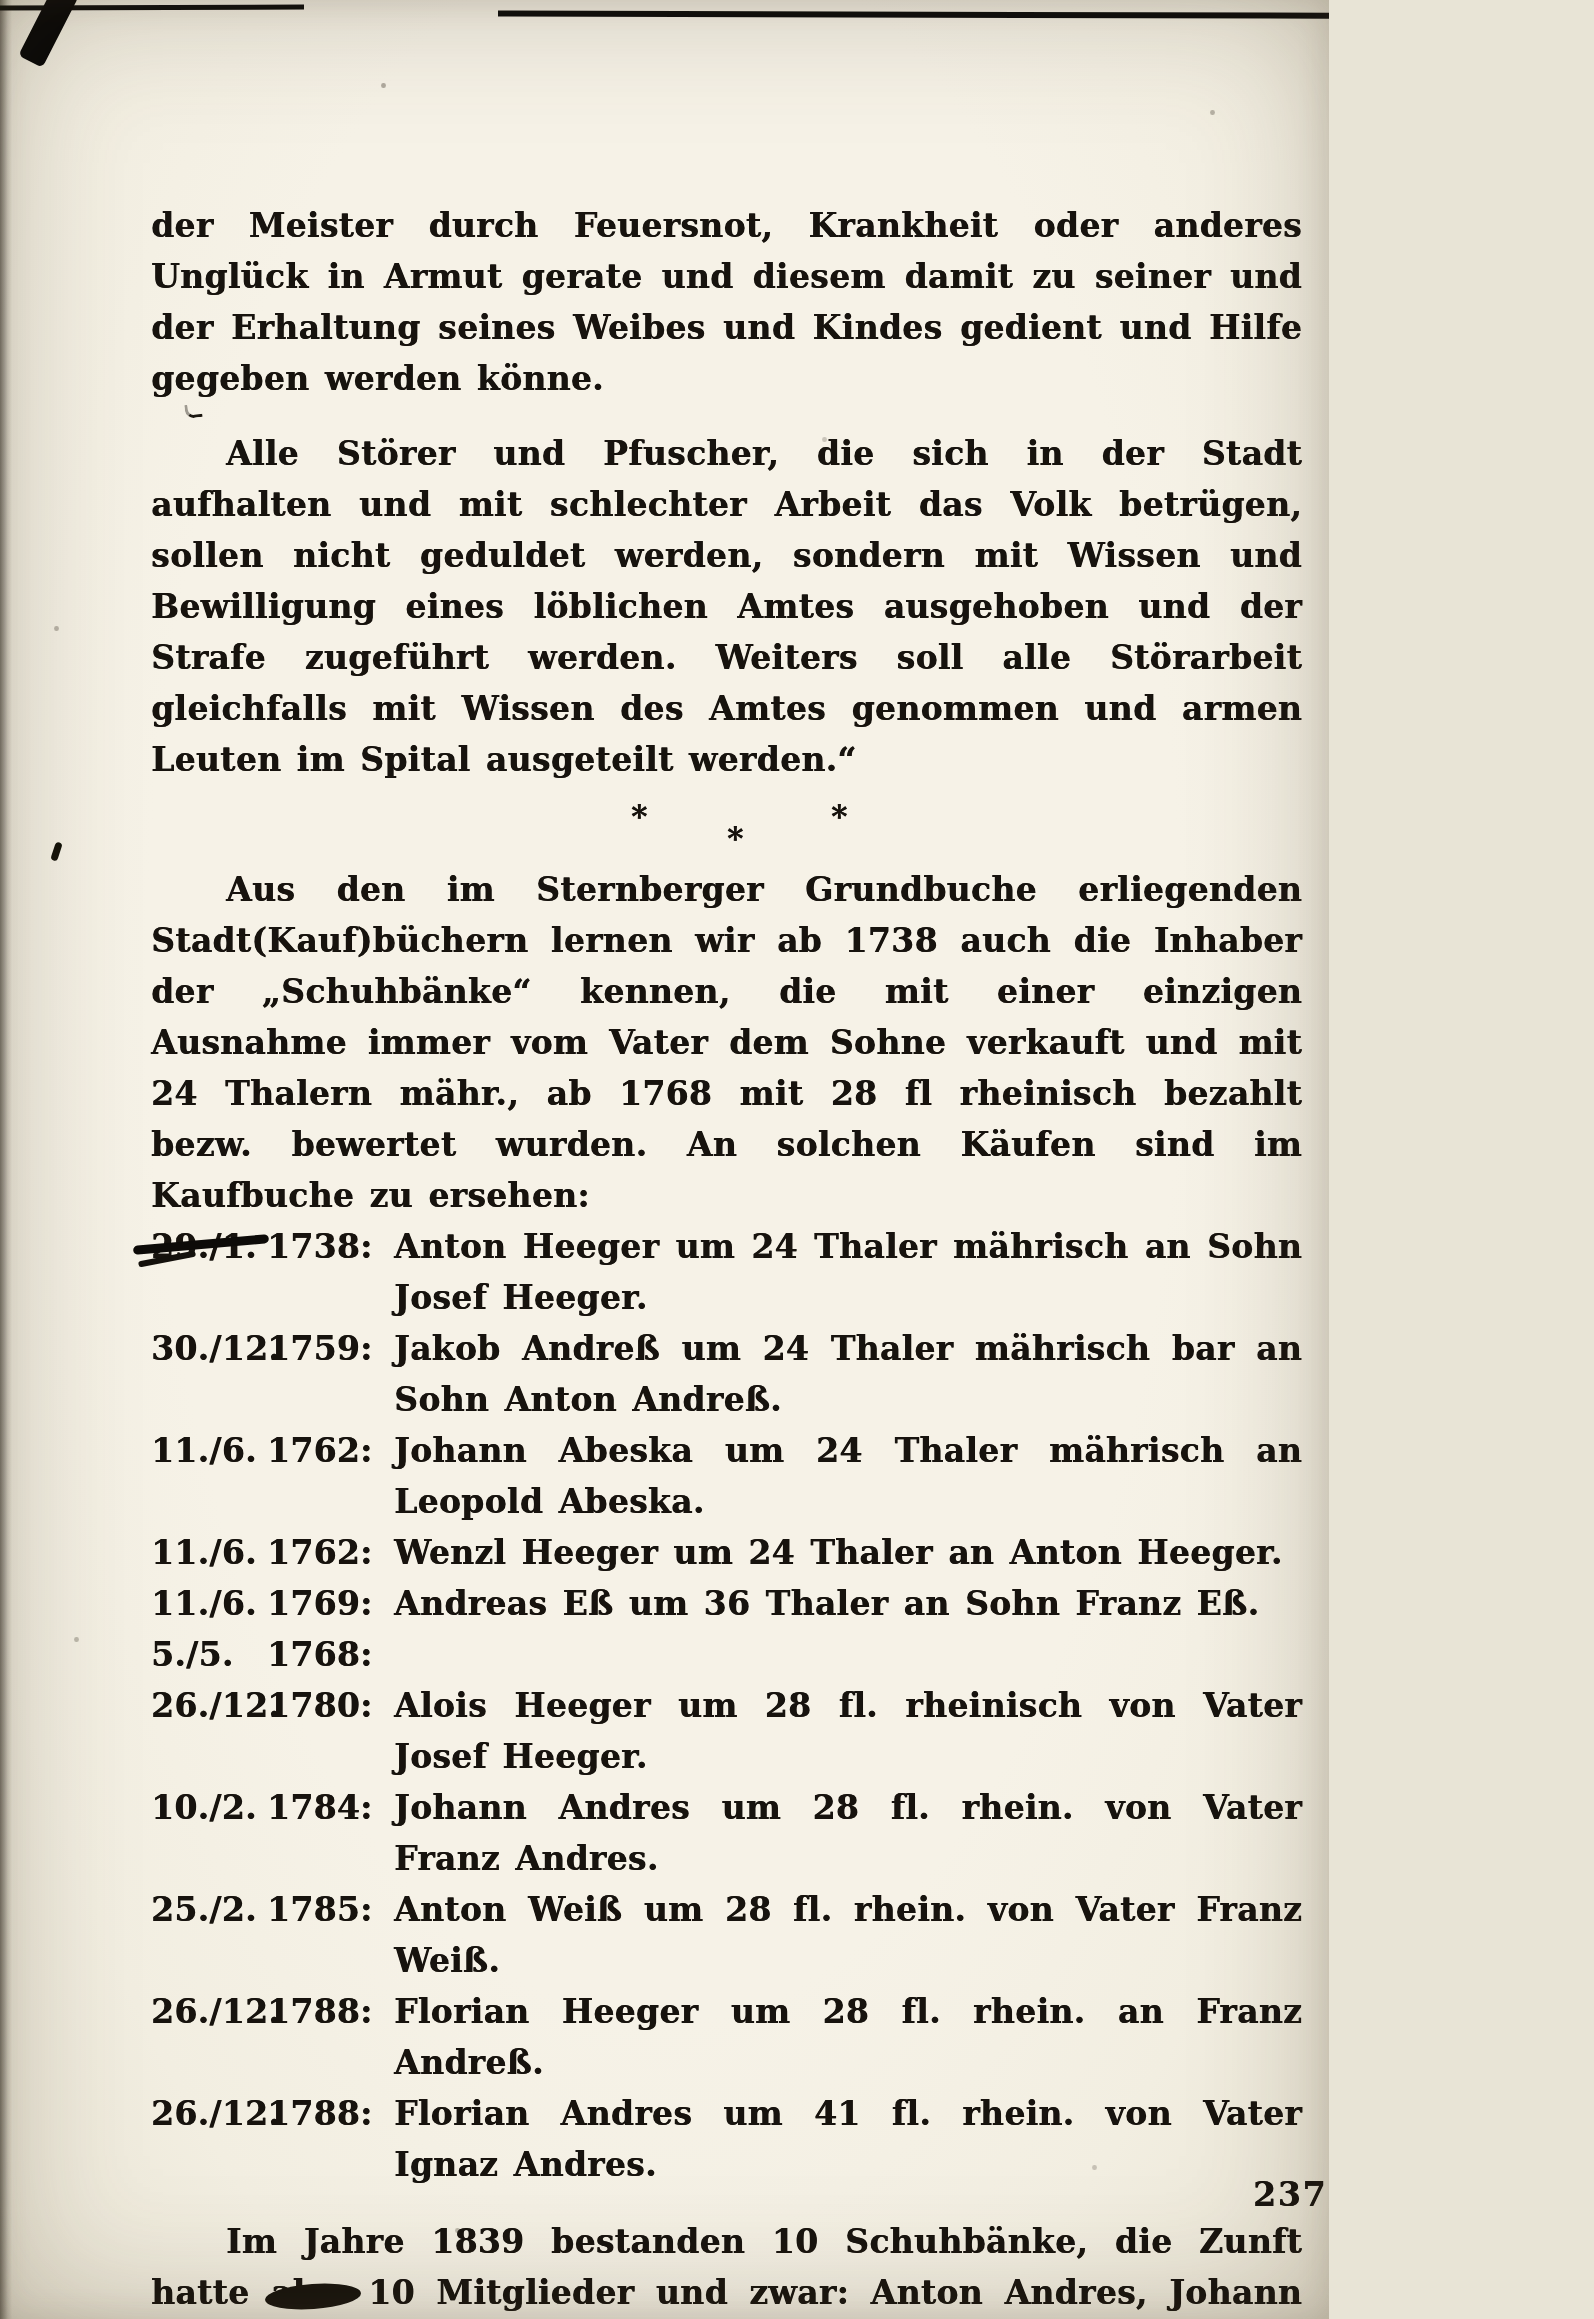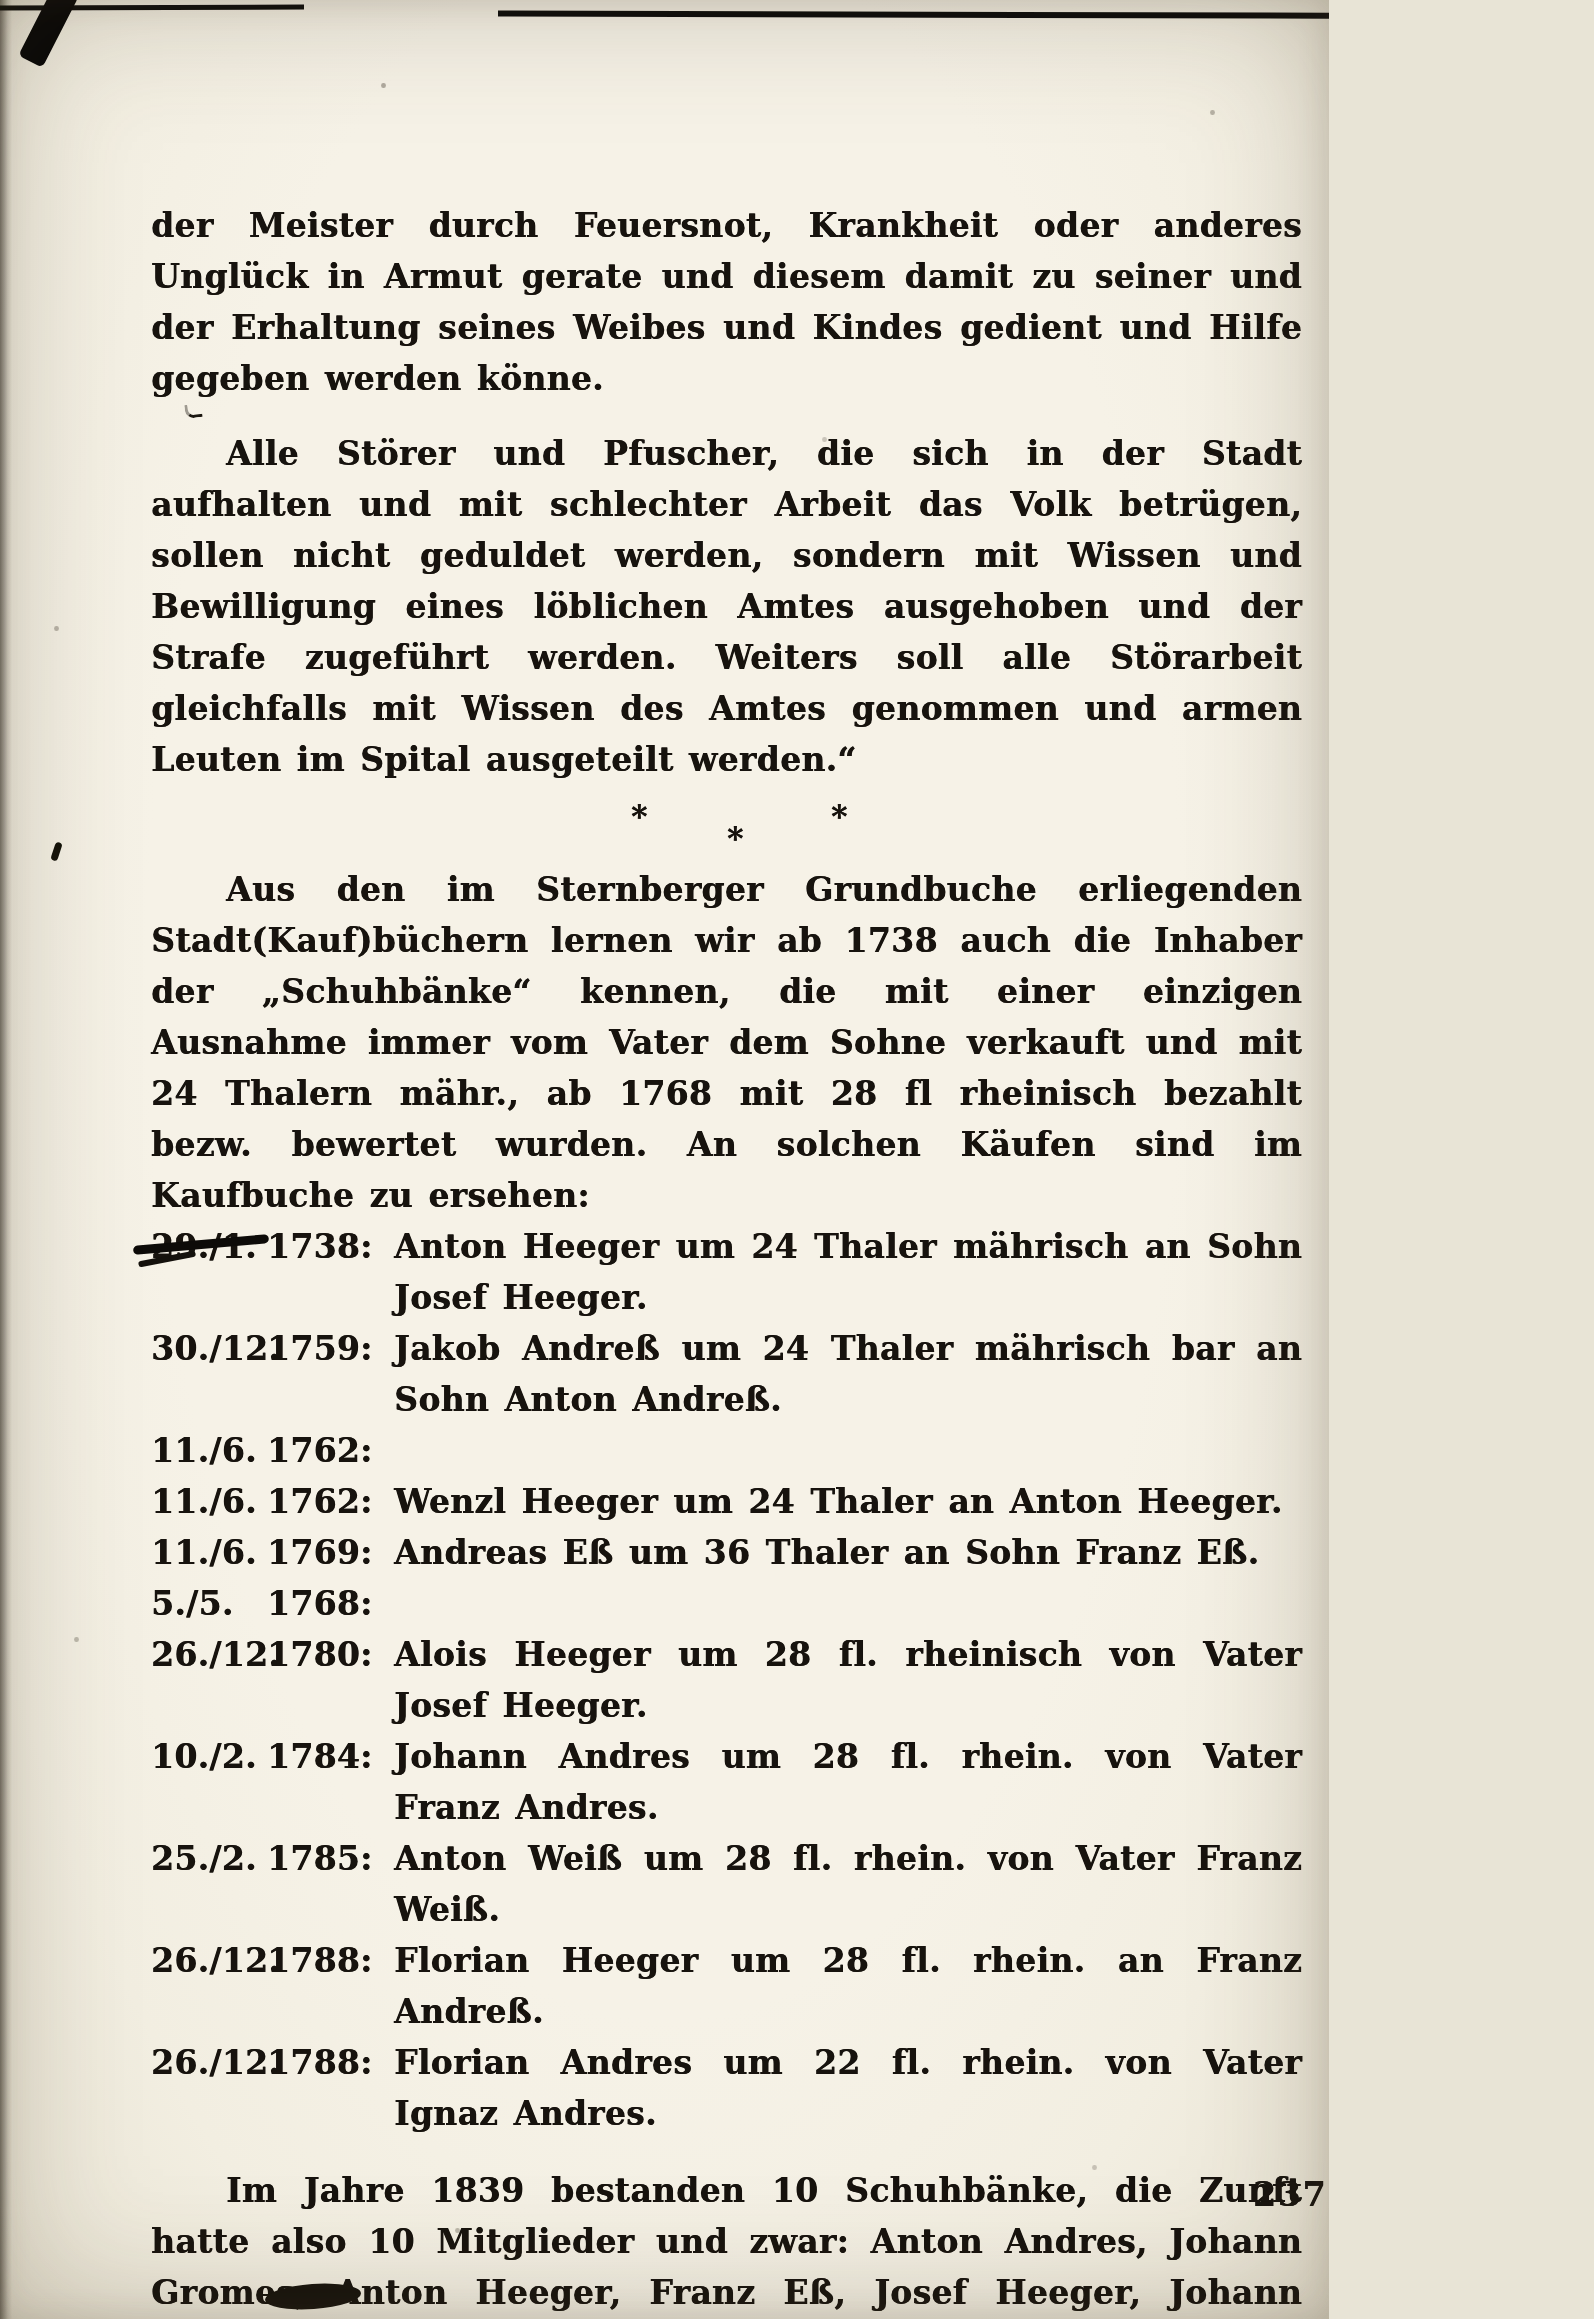--- a/index.html
+++ b/index.html
@@ -173,20 +173,21 @@
         <span class="e-text">Anton Heeger um 24 Thaler mährisch an Sohn Josef Heeger.</span>
       </div>
       <div class="entry">
         <span class="e-date">30./12.</span>
         <span class="e-year">1759:</span>
         <span class="e-text">Jakob Andreß um 24 Thaler mährisch bar an Sohn Anton Andreß.</span>
       </div>
       <div class="entry">
         <span class="e-date">11./6.</span>
         <span class="e-year">1762:</span>
+        <span class="e-text">Johann Abeska um 24 Thaler mährisch an Leopold Abeska.</span>
       </div>
       <div class="entry">
         <span class="e-date">11./6.</span>
         <span class="e-year">1762:</span>
         <span class="e-text">Wenzl Heeger um 24 Thaler an Anton Heeger.</span>
       </div>
       <div class="entry">
         <span class="e-date">11./6.</span>
         <span class="e-year">1769:</span>
         <span class="e-text">Andreas Eß um 36 Thaler an Sohn Franz Eß.</span>
@@ -211,21 +212,21 @@
         <span class="e-text">Anton Weiß um 28 fl. rhein. von Vater Franz Weiß.</span>
       </div>
       <div class="entry">
         <span class="e-date">26./12.</span>
         <span class="e-year">1788:</span>
         <span class="e-text">Florian Heeger um 28 fl. rhein. an Franz Andreß.</span>
       </div>
       <div class="entry">
         <span class="e-date">26./12.</span>
         <span class="e-year">1788:</span>
-        <span class="e-text">Florian Andres um 22 fl. rhein. von Vater Ignaz Andres.</span>
+        <span class="e-text">Florian Andres um 41 fl. rhein. von Vater Ignaz Andres.</span>
       </div>
     </div>
 
     <p class="para zunft">Im Jahre 1839 bestanden 10 Schuhbänke, die Zunft hatte also 10 Mitglieder und zwar: Anton Andres, Johann Gromes, Anton Heeger, Franz Eß, Josef Heeger, Johann Heeger, Vinzenz Zink, Anton Weiß, Florian Heeger und Florian Andres. Die Schuhmacherzunft scheint in Giebau immer selbständig (nicht in Verbindung mit anderen Handwerken) bestanden zu haben, weil ja eine genügende Anzahl von Zunftmitgliedern im Orte selbst vorhanden war. Nach den Vermeldbüchern der Pfarre bestand die Zunft noch 1854.</p>
 
   </div>
 
   <div class="page-number">237</div>
 
   <div class="vignette"></div>

